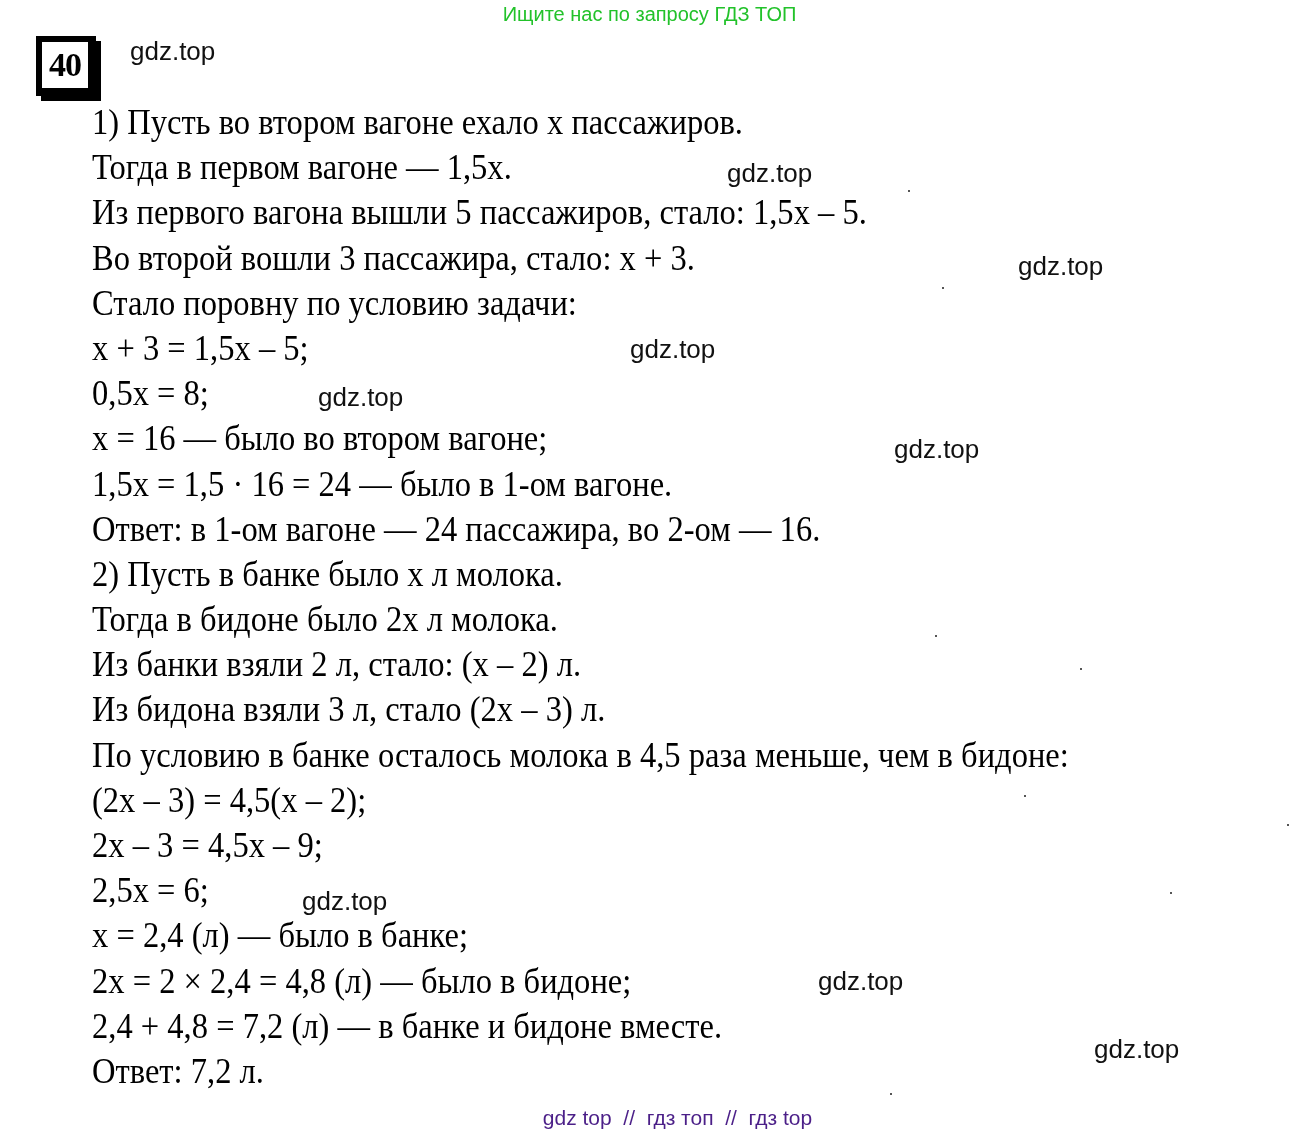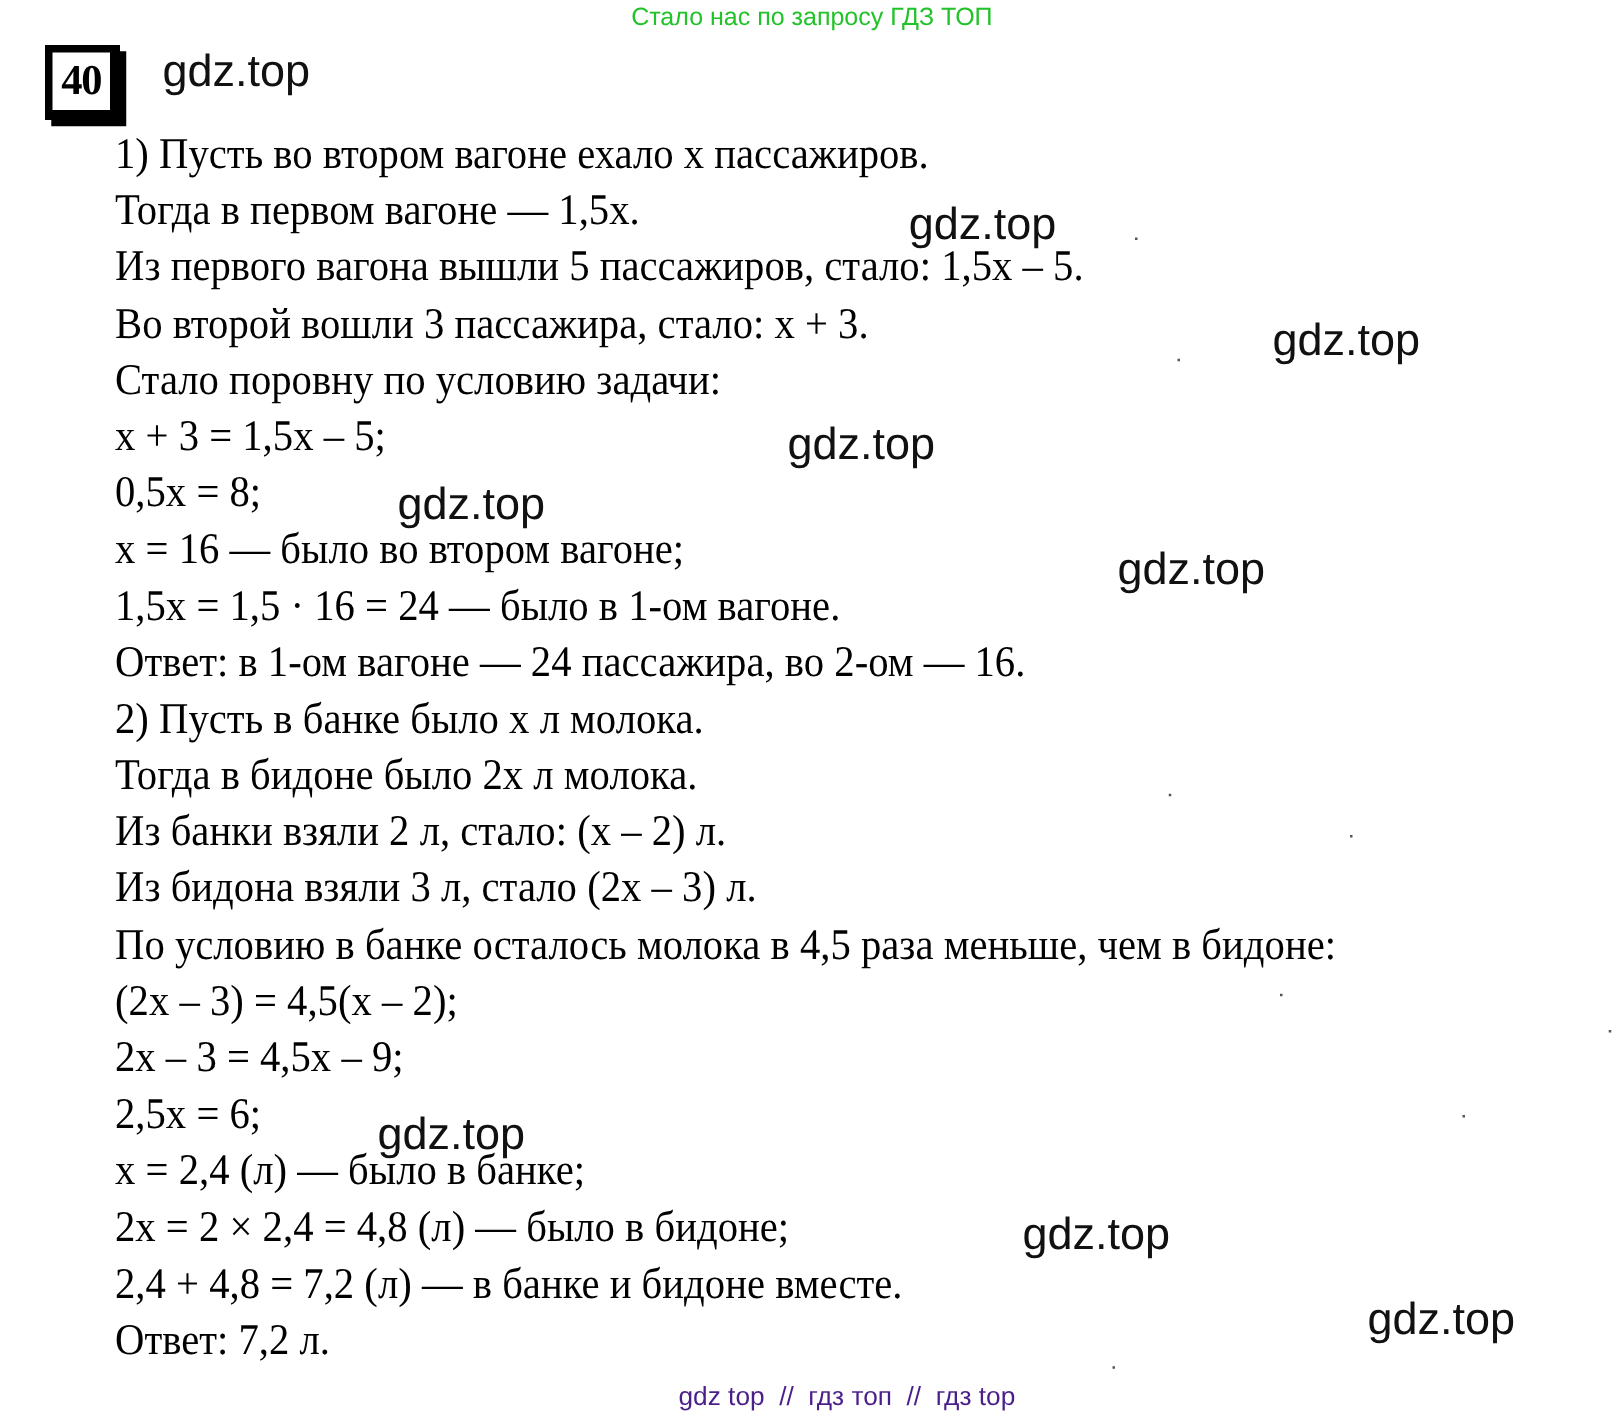--- a/index.html
+++ b/index.html
@@ -46,21 +46,21 @@
       justify-content: center;
       font-family: "Liberation Serif", serif;
       font-weight: bold;
       font-size: 34px;
       color: #000;
       letter-spacing: -1px;
     }
     .wm {
       position: absolute;
       font-family: "Liberation Sans", sans-serif;
-      font-size: 36px;
+      font-size: 26px;
       color: #111;
       white-space: nowrap;
     }
     .content {
       position: absolute;
       left: 92px;
       top: 100px;
       width: 1190px;
     }
     .line {
@@ -88,21 +88,21 @@
     .speck {
       position: absolute;
       width: 2px;
       height: 2px;
       background: #555;
     }
   </style>
 </head>
 <body>
 
-<a class="top-banner">Стало нас по запросу ГДЗ ТОП</a>
+<a class="top-banner">Ищите нас по запросу ГДЗ ТОП</a>
 
 <div class="badge">
   <div class="badge-inner">40</div>
 </div>
 
 <div>
   <div class="wm" style="left:130px;top:36px;">gdz.top</div>
   <div class="wm" style="left:727px;top:158px;">gdz.top</div>
   <div class="wm" style="left:1018px;top:251px;">gdz.top</div>
   <div class="wm" style="left:630px;top:334px;">gdz.top</div>

